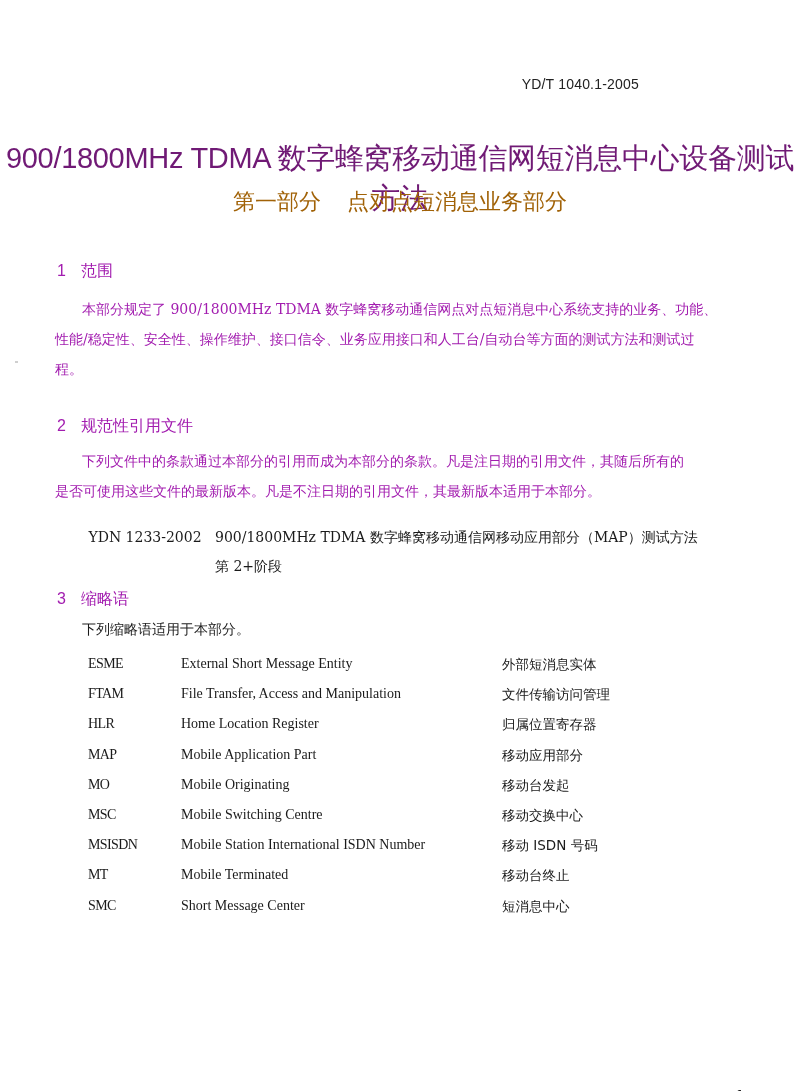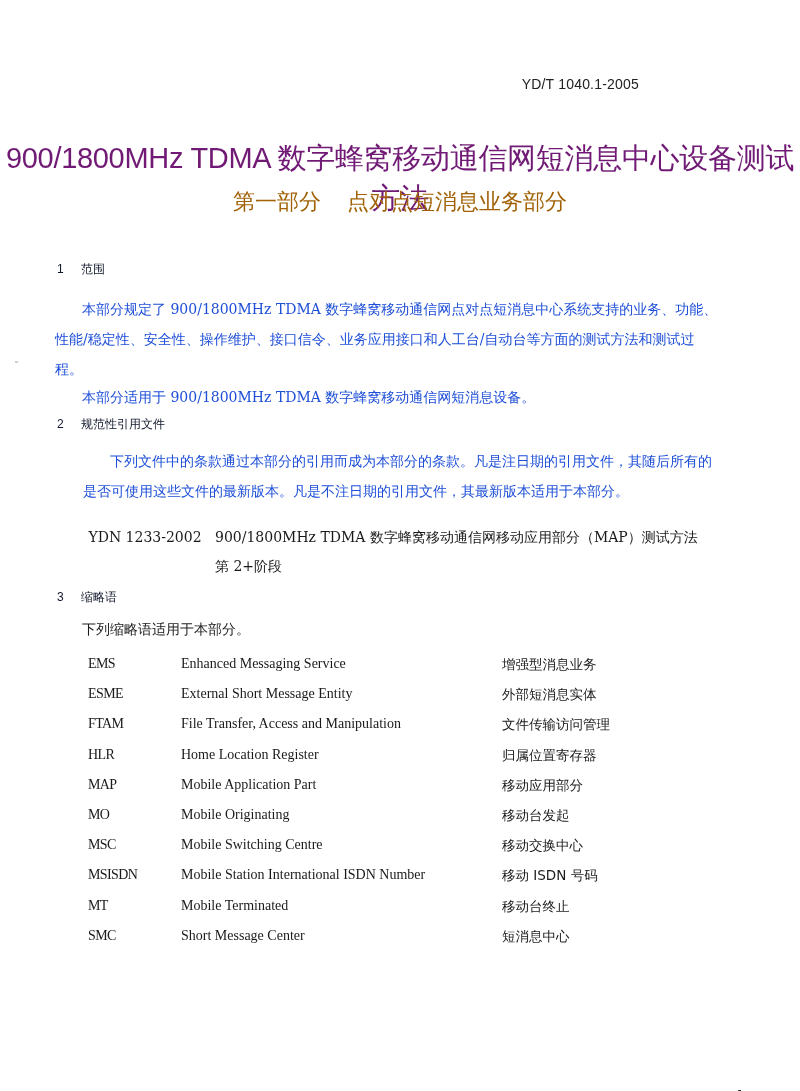--- a/index.html
+++ b/index.html
@@ -64,32 +64,32 @@
       font-size: 22px;
       color: #a16207;
       z-index: 1;
     }
     .title-2 .gap { display: inline-block; width: 26px; }
 
     .section-heading {
       position: absolute;
       left: 57px;
       font-family: "Liberation Sans", "DejaVu Sans", sans-serif;
-      font-size: 12px;
-      color: #0f172a;
+      font-size: 16px;
+      color: #a21caf;
     }
     .section-heading .num { display: inline-block; width: 24px; }
 
     .para {
       position: absolute;
       left: 55px;
       width: 700px;
       font-size: 14px;
       line-height: 30px;
-      color: #1d4ed8;
+      color: #a21caf;
       text-align: justify;
     }
     .para .line { display: block; white-space: nowrap; }
     .para .indent { padding-left: 27px; }
 
     .ref-row {
       position: absolute;
       left: 75px;
       font-size: 14px;
       color: #1a1a1a;
@@ -155,54 +155,46 @@
   <div class="section-heading" style="top:249px;">
     <span class="num">1</span><span>范围</span>
   </div>
 
   <div class="para" style="top:282px;">
     <span class="line indent">本部分规定了 900/1800MHz TDMA 数字蜂窝移动通信网点对点短消息中心系统支持的业务、功能、</span>
     <span class="line">性能/稳定性、安全性、操作维护、接口信令、业务应用接口和人工台/自动台等方面的测试方法和测试过</span>
     <span class="line">程。</span>
   </div>
 
-  <div class="para" style="top:370px;">
-    <span class="line indent">本部分适用于 900/1800MHz TDMA 数字蜂窝移动通信网短消息设备。</span>
-  </div>
 
   <div class="section-heading" style="top:404px;">
     <span class="num">2</span><span>规范性引用文件</span>
   </div>
 
-  <div class="para" style="top:434px;margin-left:28px;">
+  <div class="para" style="top:434px;">
     <span class="line indent">下列文件中的条款通过本部分的引用而成为本部分的条款。凡是注日期的引用文件，其随后所有的</span>
     <span class="line">是否可使用这些文件的最新版本。凡是不注日期的引用文件，其最新版本适用于本部分。</span>
   </div>
 
   <div class="ref-row" style="top:517px;">
     <span class="ref-code">YDN 1233-2002</span>
     <span class="ref-title">900/1800MHz TDMA 数字蜂窝移动通信网移动应用部分（MAP）测试方法</span>
   </div>
   <div class="ref-row" style="top:546px;">
     <span class="ref-title">第 2+阶段</span>
   </div>
 
   <div class="section-heading" style="top:577px;">
     <span class="num">3</span><span>缩略语</span>
   </div>
 
   <div class="abbr-intro">下列缩略语适用于本部分。</div>
 
   <div class="abbr-table">
     <div class="abbr-row">
-      <span class="abbr-code">EMS</span>
-      <span class="abbr-en">Enhanced Messaging Service</span>
-      <span class="abbr-zh">增强型消息业务</span>
-    </div>
-    <div class="abbr-row">
       <span class="abbr-code">ESME</span>
       <span class="abbr-en">External Short Message Entity</span>
       <span class="abbr-zh">外部短消息实体</span>
     </div>
     <div class="abbr-row">
       <span class="abbr-code">FTAM</span>
       <span class="abbr-en">File Transfer, Access and Manipulation</span>
       <span class="abbr-zh">文件传输访问管理</span>
     </div>
     <div class="abbr-row">

